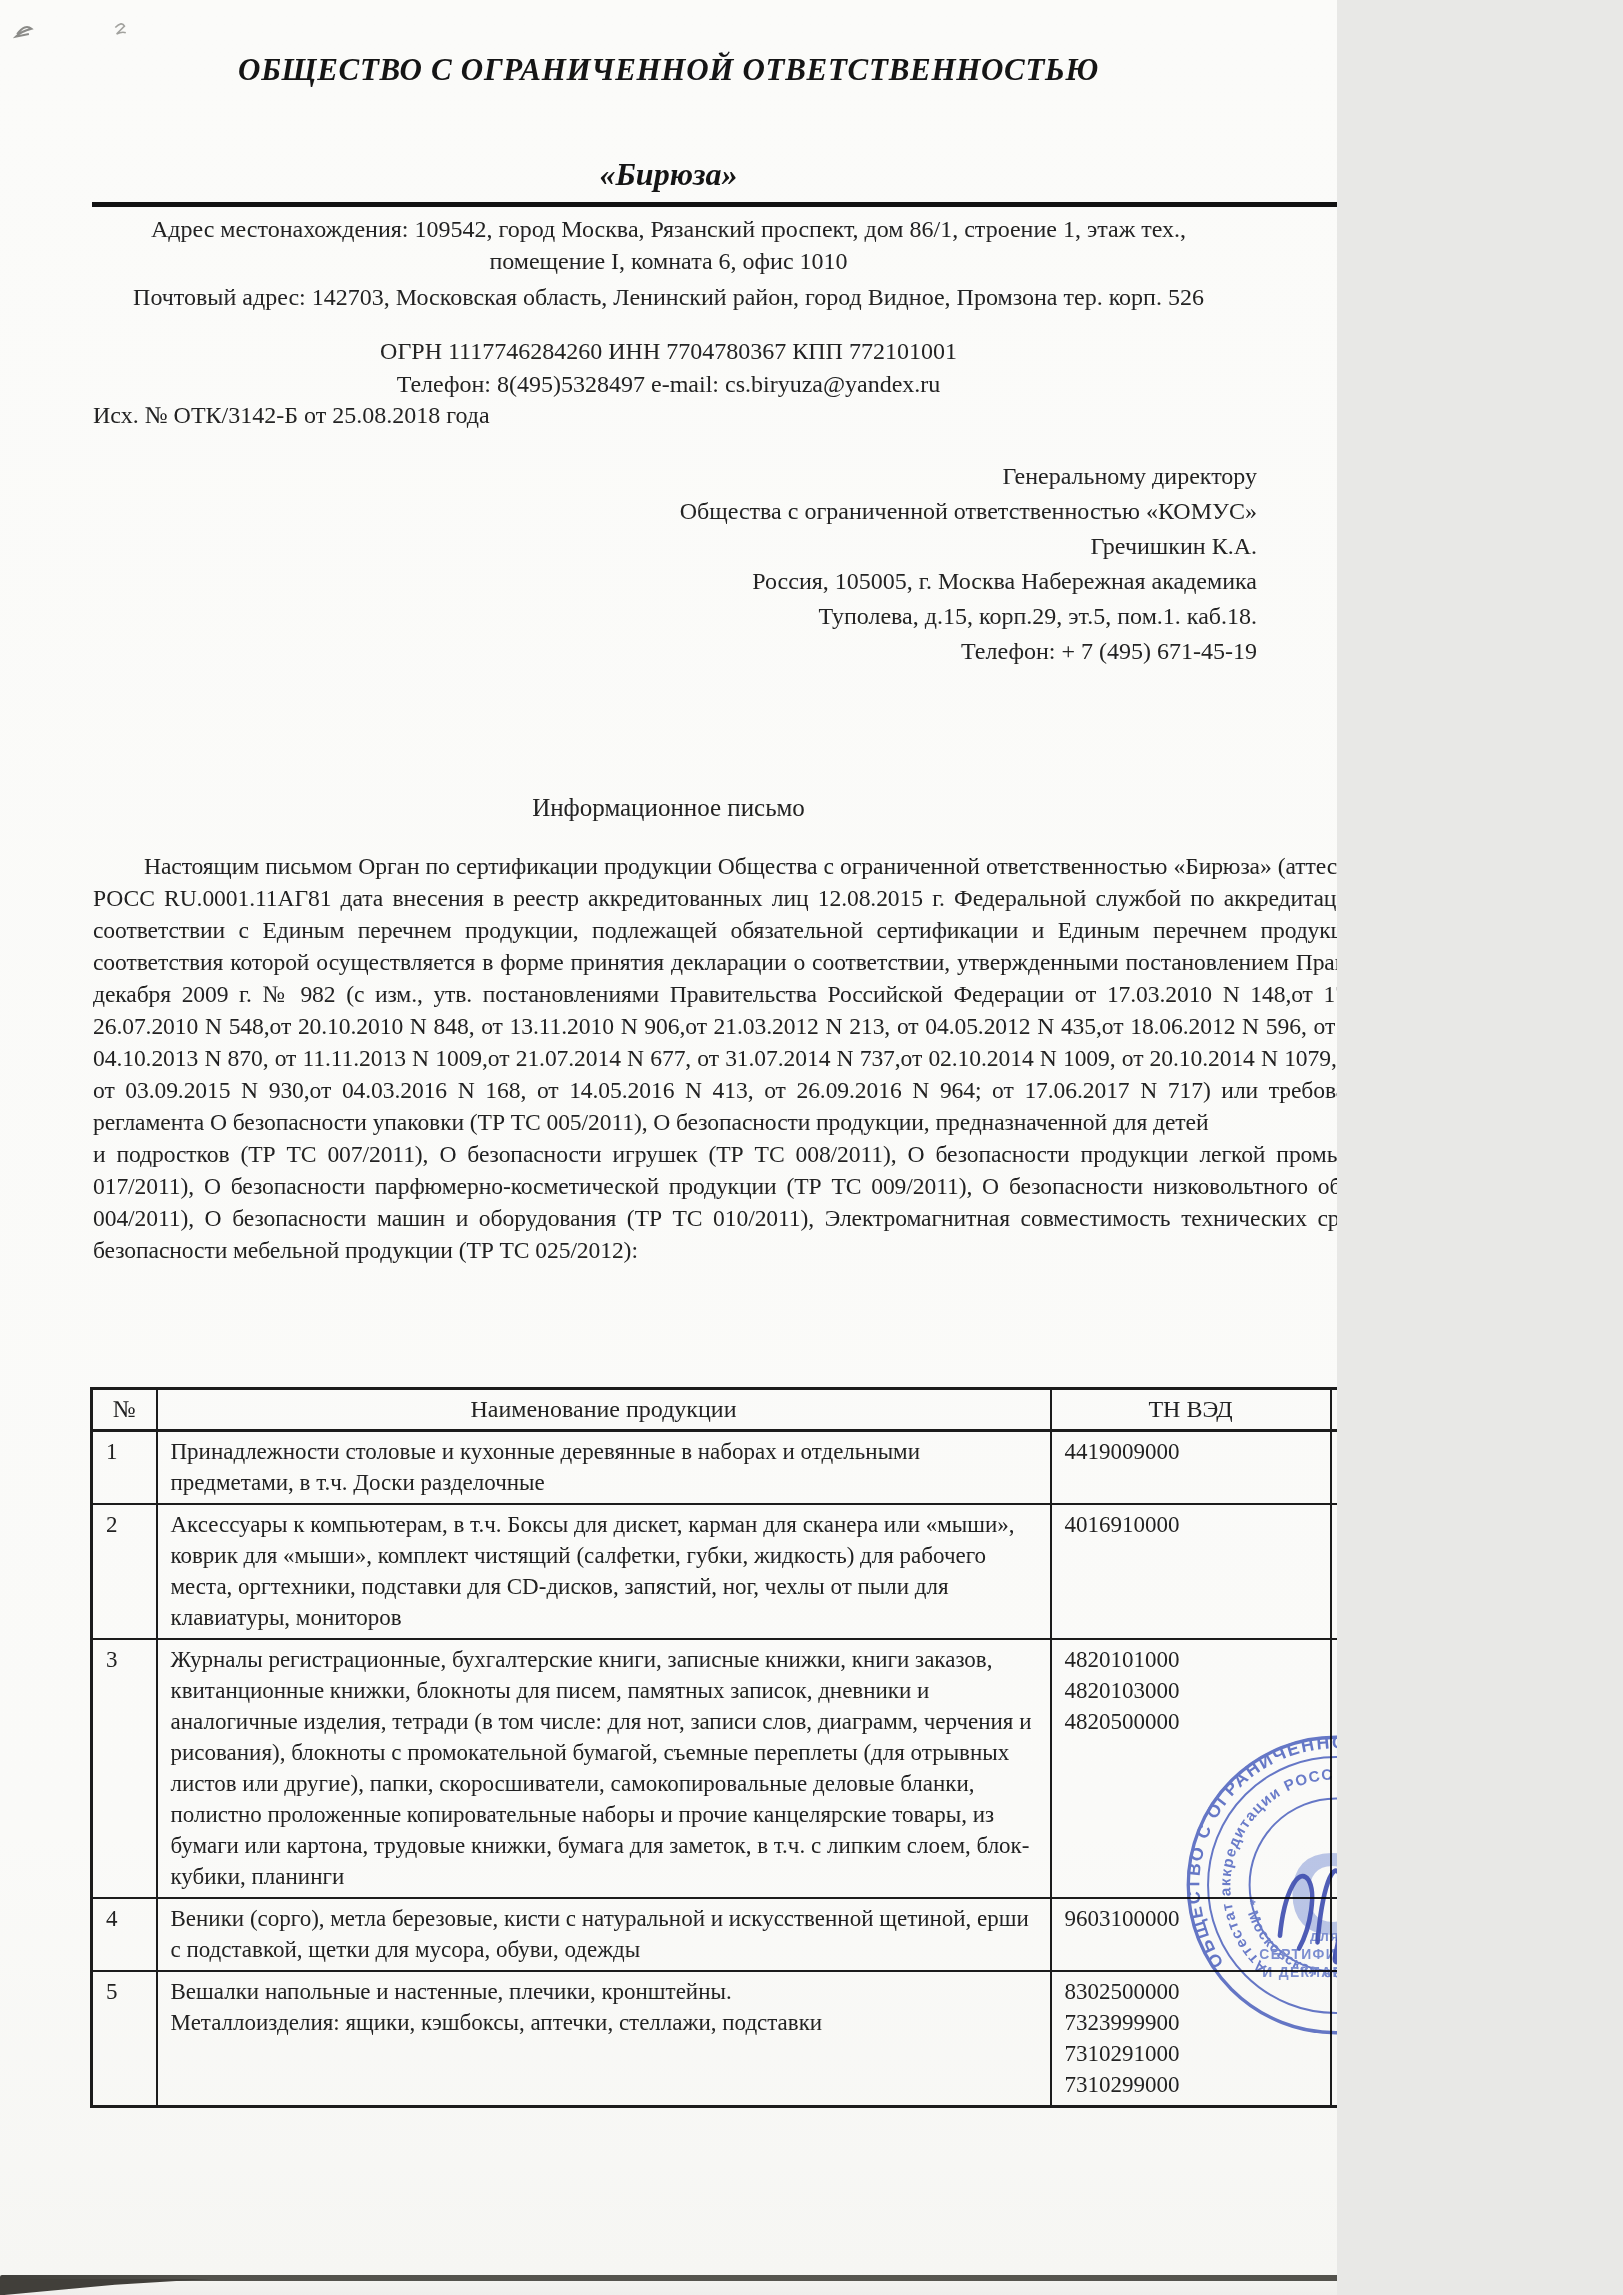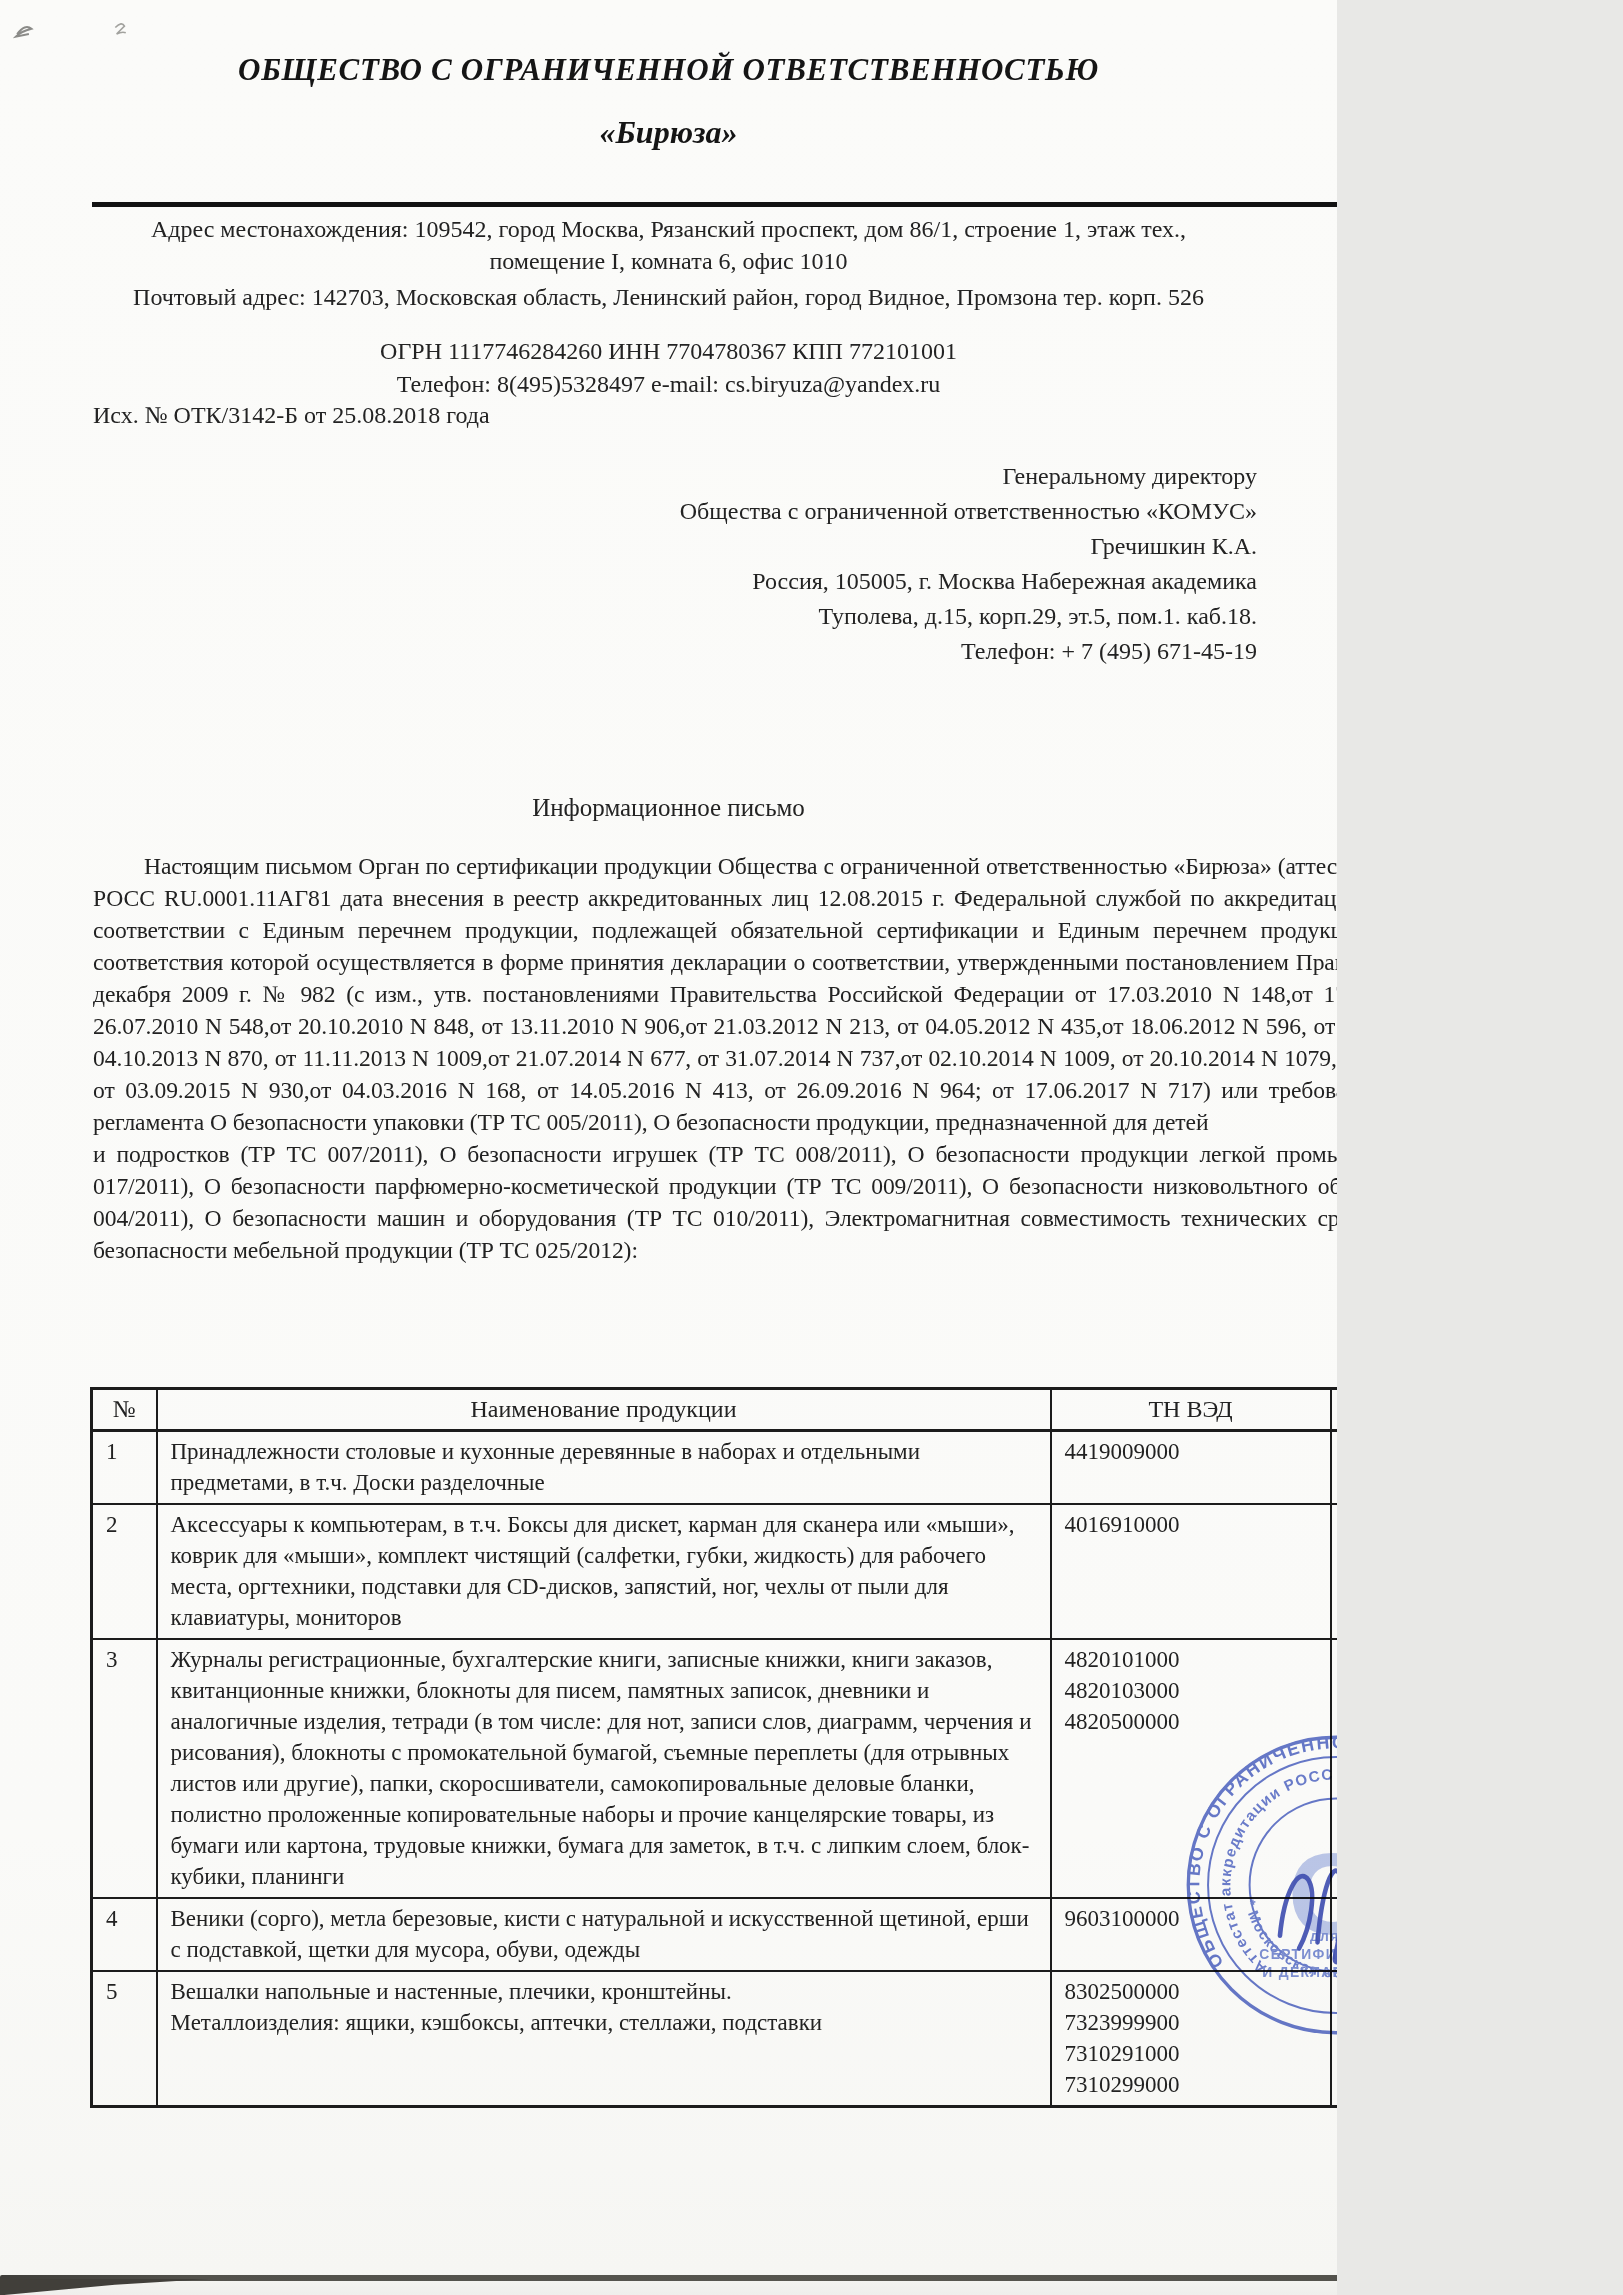--- a/index.html
+++ b/index.html
@@ -13,21 +13,21 @@
   .page{
     position:absolute;left:0;top:0;width:1337px;height:2295px;
     background:linear-gradient(180deg,#fbfbf9 0%,#fafaf8 80%,#f6f6f3 99%,#efefec 100%);
     overflow:hidden;
   }
   .abs{position:absolute;}
   .center-line{position:absolute;left:0;width:100%;text-align:center;white-space:nowrap;}
 
   
   .org-title{font-size:31px;font-weight:bold;font-style:italic;letter-spacing:0.7px;color:#151515;}
-  .org-title2{font-size:32px;font-weight:bold;font-style:italic;color:#151515;}
+  .org-title2{font-size:32px;font-weight:bold;font-style:italic;color:#151515;margin-top:42px;}
   .head-rule{background:#121212;height:4.6px;}
 
   .addr-line{font-size:24px;color:#232323;}
   .req-line{font-size:24px;color:#232323;}
   .ref-line{font-size:24px;color:#232323;white-space:nowrap;text-align:right;}
 
   .recipient{
     text-align:right;font-size:24px;line-height:35px;color:#232323;
   }
 

